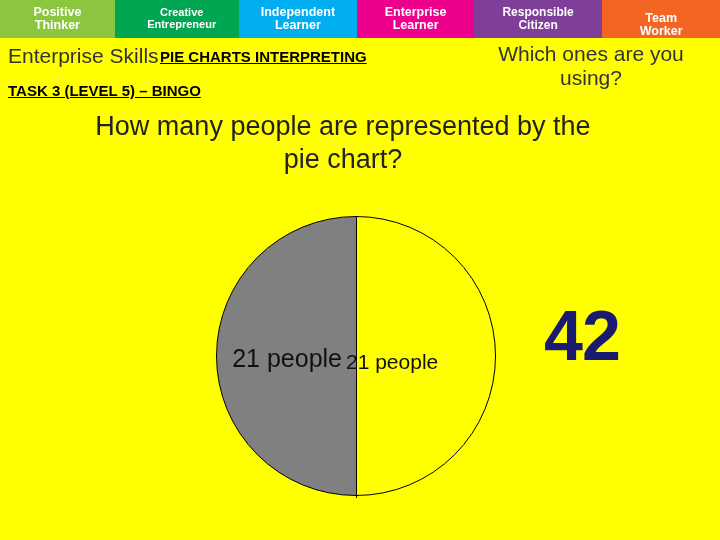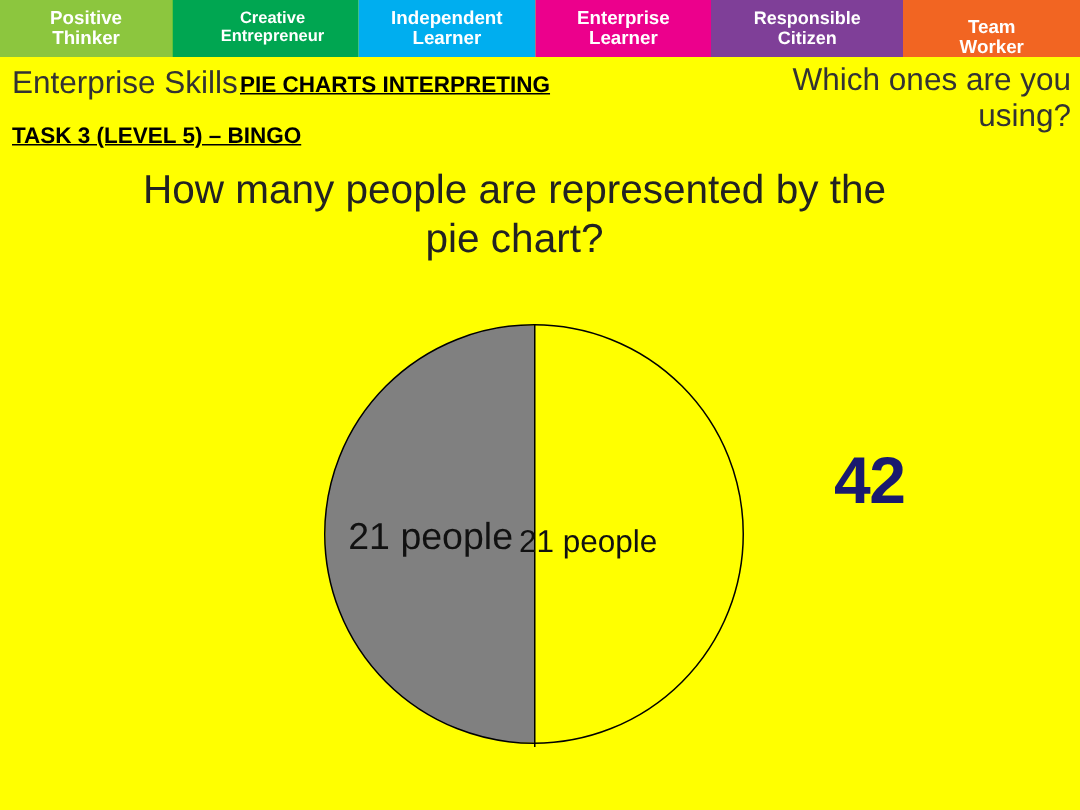--- a/index.html
+++ b/index.html
@@ -59,21 +59,21 @@
     font-weight: bold;
     color: #000000;
     text-decoration: underline;
     white-space: nowrap;
   }
   .which-ones {
     position: absolute;
     right: 6px;
     top: 42px;
     width: 246px;
-    text-align: right;
+    text-align: center;
     font-size: 21px;
     color: #333333;
     line-height: 1.12;
   }
   .task-line {
     position: absolute;
     left: 8px;
     top: 82px;
     font-size: 15px;
     font-weight: bold;
@@ -138,23 +138,23 @@
     width: 150px;
     text-align: left;
     font-size: 21px;
     color: #111111;
     white-space: nowrap;
   }
 
   
   .answer {
     position: absolute;
-    left: 556px;
+    left: 544px;
     top: 296px;
-    font-size: 44px;
+    font-size: 70px;
     font-weight: bold;
     color: #1A1A6E;
     letter-spacing: -1px;
   }
 </style>
 </head>
 <body>
 
 <div class="skillbar">
   <div class="skill skill-0">

